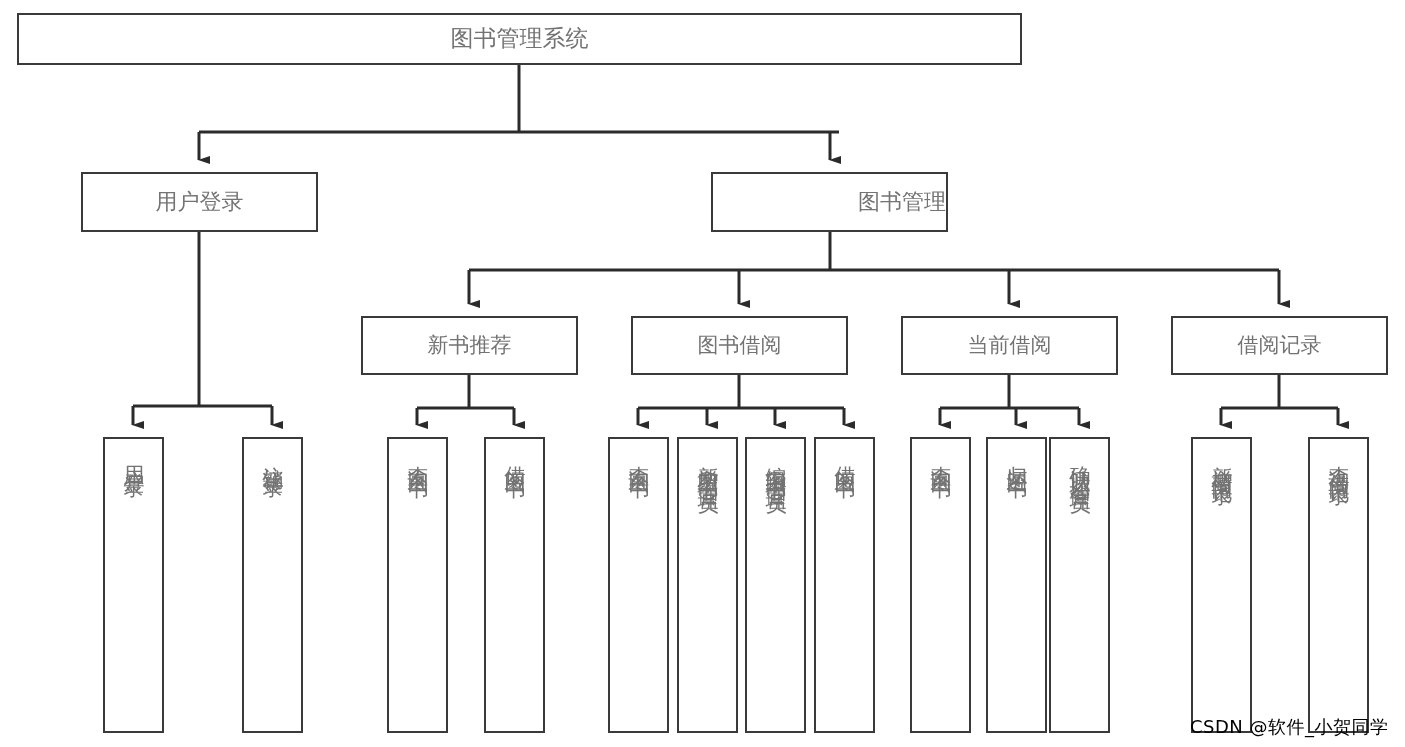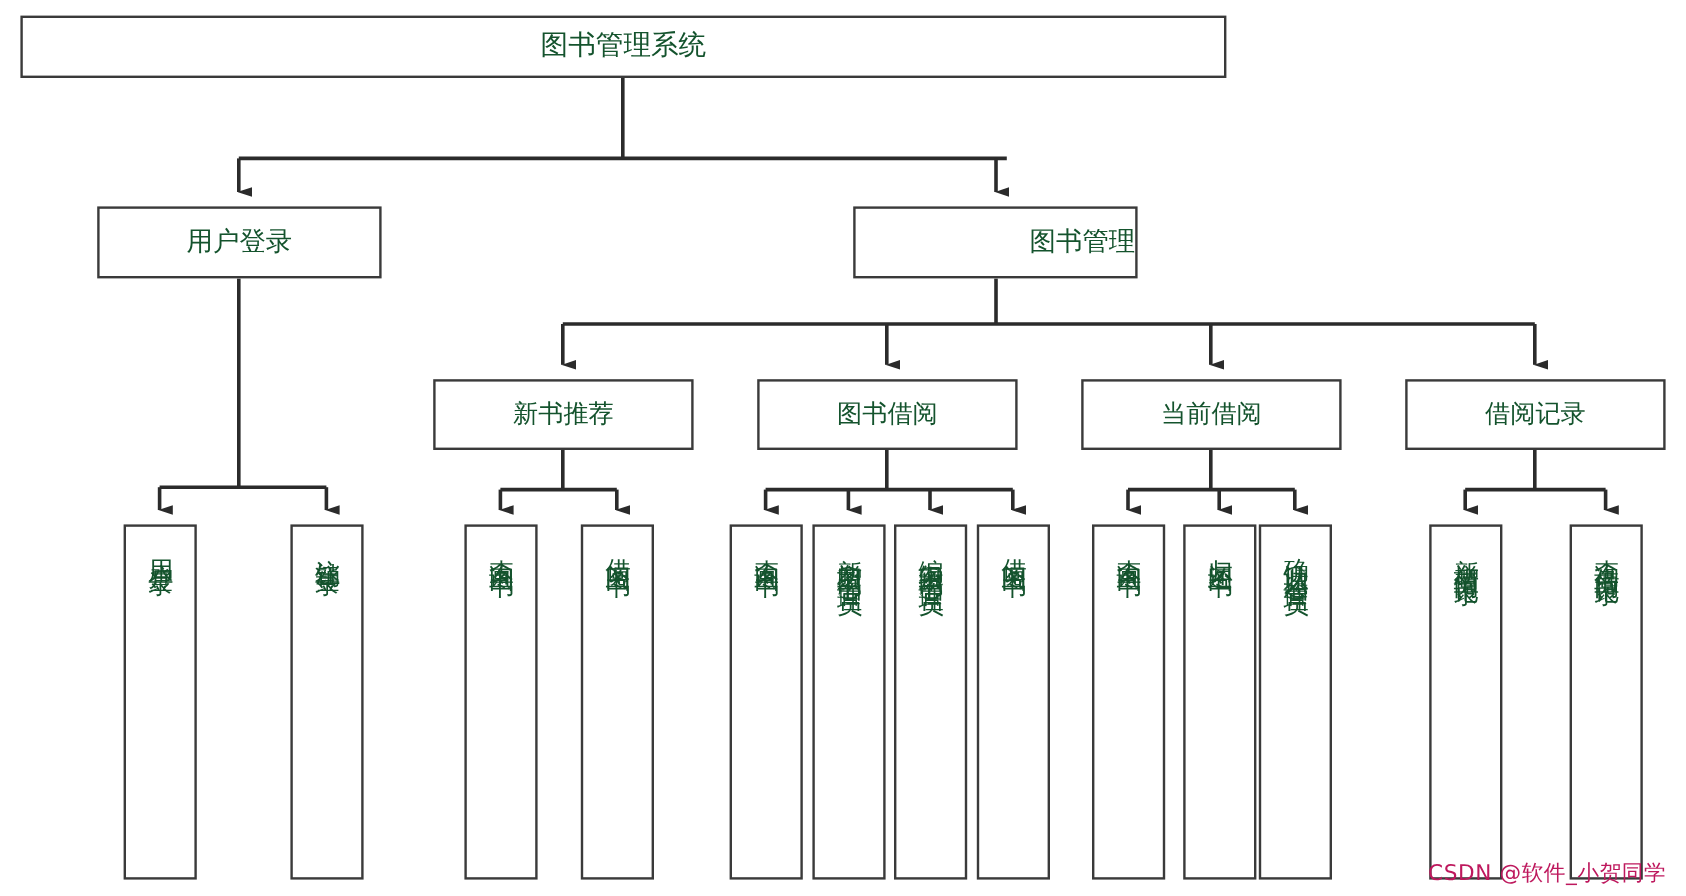--- a/index.html
+++ b/index.html
@@ -27,21 +27,21 @@
     pointer-events: none;
   }
   .node {
     position: absolute;
     box-sizing: border-box;
     background: #ffffff;
     border: 2px solid #3a3a3a;
     display: flex;
     align-items: center;
     justify-content: center;
-    color: #14532d;
+    color: #737373;
     z-index: 2;
   }
   .node .lbl {
     display: block;
     text-align: center;
     line-height: 1.18;
   }
   .node-root .lbl   { font-size: 23px; }
   .node-l2 .lbl     { font-size: 22px; }
   .node-l3 .lbl     { font-size: 21px; }
@@ -53,21 +53,21 @@
     writing-mode: vertical-rl;
     text-orientation: upright;
     font-size: 21px;
     letter-spacing: 4px;
     line-height: 1;
     white-space: nowrap;
   }
   .watermark {
     position: absolute;
     font-size: 18px;
-    color: #be185d;
+    color: #000000;
     white-space: nowrap;
     z-index: 5;
     letter-spacing: 0.5px;
   }
 </style>
 </head>
 <body>
 
 <div id="canvas">
 

